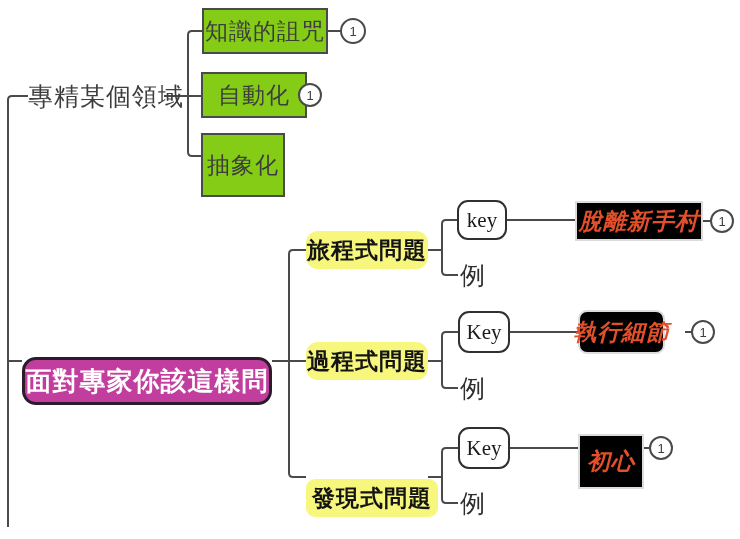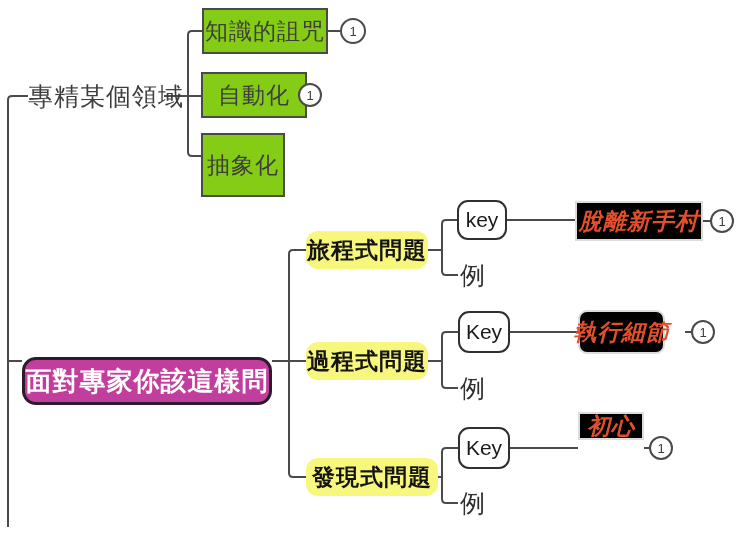--- a/index.html
+++ b/index.html
@@ -45,21 +45,21 @@
     border:3px solid var(--magenta-border);
     border-radius:14px;color:#ffffff;
     font-size:26px;font-weight:bold;letter-spacing:1px;
   }
   .question-node{
     background:var(--yellow-fill);border-radius:12px;
     color:#141414;font-size:23px;font-weight:bold;letter-spacing:1px;
   }
   .key-node{
     background:#fff;border:2px solid #303030;border-radius:11px;
-    color:#1a1a1a;font-size:21px;
+    color:#1a1a1a;font-size:21px;font-family:Liberation Serif, serif;
   }
   .value-node{
     background:#000000;border:2px solid var(--value-border);
     color:var(--red-text);font-size:23px;font-weight:bold;letter-spacing:1px;font-style:italic;
   }
   .badge{
     background:#fff;border:2px solid var(--line);border-radius:50%;
     color:var(--text-dark);font-size:13px;
   }
   .example-label{color:#2e2e2e;font-size:25px;}
@@ -116,19 +116,19 @@
   <div class="node value-node" style="left:575px;top:201px;width:128px;height:40px;">脫離新手村</div>
   <div class="node badge" style="left:710px;top:209px;width:24px;height:24px;">1</div>
   <div class="node example-label" style="left:460px;top:261px;height:28px;">例</div>
 
   <div class="node question-node" style="left:306px;top:342px;width:122px;height:38px;">過程式問題</div>
   <div class="node key-node" style="left:458px;top:311px;width:52px;height:42px;">Key</div>
   <div class="node value-node" style="left:578px;top:310px;width:87px;height:44px;border-radius:9px;">執行細節</div>
   <div class="node badge" style="left:691px;top:320px;width:24px;height:24px;">1</div>
   <div class="node example-label" style="left:460px;top:374px;height:28px;">例</div>
 
-  <div class="node question-node" style="left:306px;top:458px;width:132px;height:38px;">發現式問題</div>
+  <div class="node question-node" style="left:306px;top:479px;width:132px;height:38px;border-radius:9px;">發現式問題</div>
   <div class="node key-node" style="left:458px;top:427px;width:52px;height:42px;">Key</div>
-  <div class="node value-node" style="left:578px;top:412px;width:66px;height:28px;">初心</div>
+  <div class="node value-node" style="left:578px;top:434px;width:66px;height:55px;">初心</div>
   <div class="node badge" style="left:649px;top:436px;width:24px;height:24px;">1</div>
   <div class="node example-label" style="left:460px;top:489px;height:28px;">例</div>
 
 </div>
 
 </body></html>

